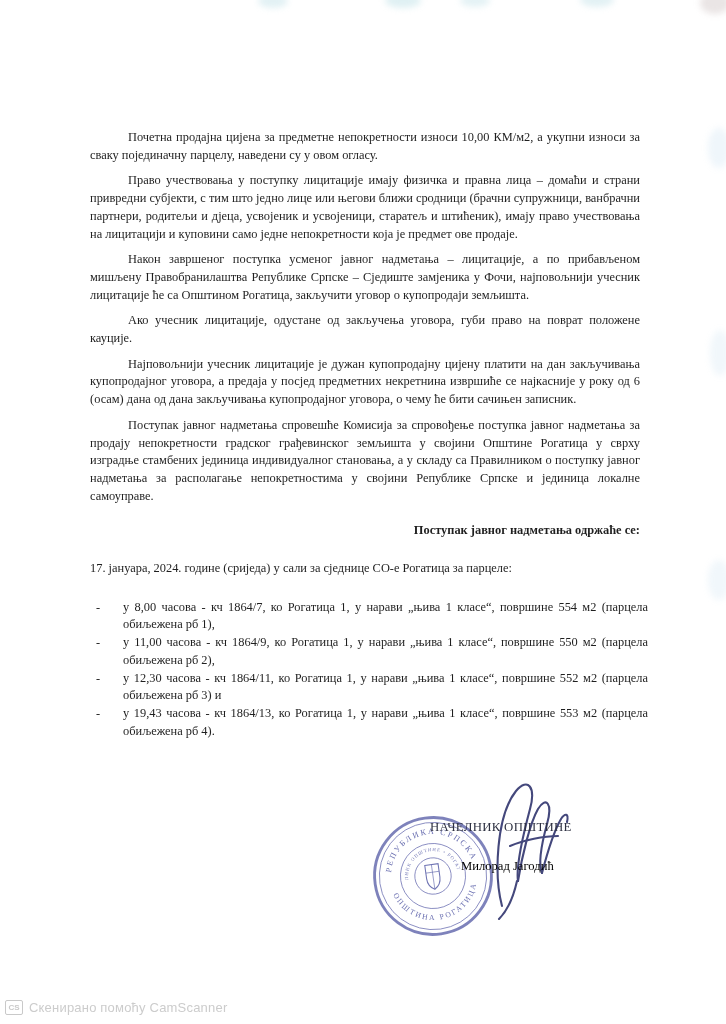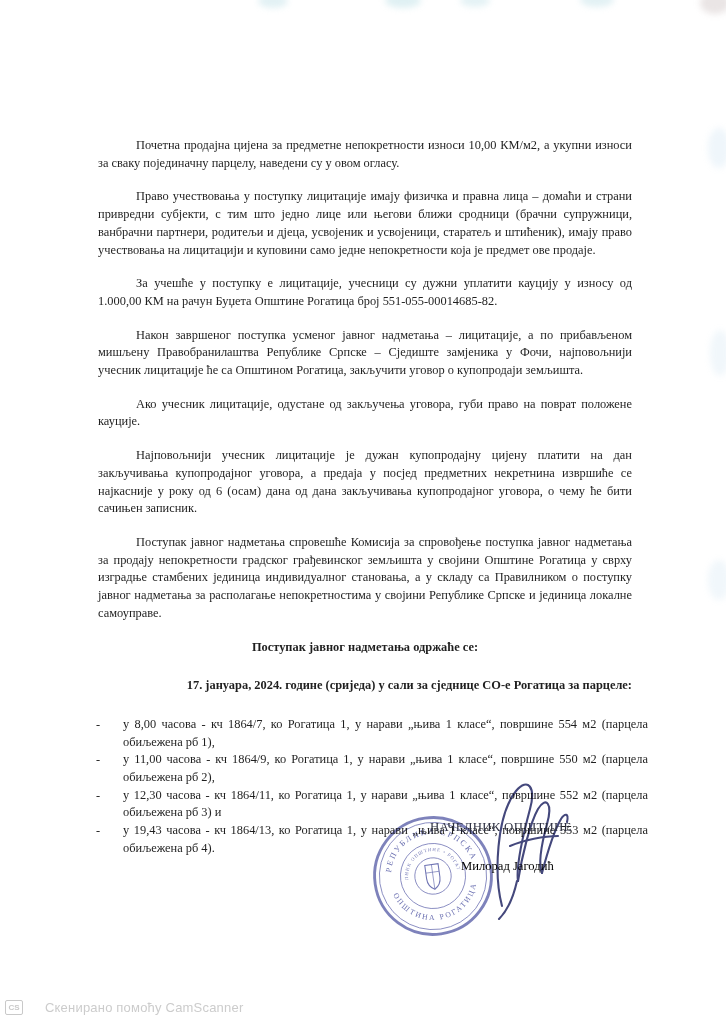--- a/index.html
+++ b/index.html
@@ -19,42 +19,42 @@
   .a4{left:580px;top:-7px;width:34px;height:14px;background:rgba(150,205,215,.28);}
   .a5{left:700px;top:-8px;width:30px;height:22px;background:rgba(170,150,150,.25);}
   .edge1{left:708px;top:128px;width:22px;height:40px;background:rgba(140,190,225,.14);}
   .edge2{left:710px;top:330px;width:20px;height:46px;background:rgba(140,190,225,.12);}
   .edge3{left:708px;top:560px;width:22px;height:40px;background:rgba(140,190,225,.12);}
 
   .doc-body{
     position:absolute;left:82px;top:121px;width:566px;
     font-size:12.4px;line-height:17.7px;text-align:justify;
   }
-  .doc-body p{margin:16px;text-indent:38px;}
-  .heading{font-weight:bold;text-indent:0 !important;margin-top:17px !important;text-align:center;}
-  .dateline{font-weight:bold;text-indent:0 !important;margin-top:20px !important;text-align:right;}
+  .doc-body p{margin:8px;text-indent:38px;}
+  .heading{font-weight:bold;text-indent:0 !important;margin-top:17px !important;text-align:right;}
+  .dateline{font-weight:normal;text-indent:0 !important;margin-top:20px !important;text-align:left;}
   .auction-list{margin-top:21px;padding-left:14px;}
   .li{display:flex;}
   .li .marker{width:27px;flex:none;}
   .li .li-text{flex:1;text-align:justify;}
 
   .sig-title{
     position:absolute;left:430px;top:820px;width:180px;
     font-size:12.8px;color:#2e3142;letter-spacing:.3px;
   }
   .sig-name{
     position:absolute;left:461px;top:859px;width:140px;
     font-size:12.6px;color:#000000;
   }
   .stamp-svg{position:absolute;left:366px;top:809px;mix-blend-mode:multiply;}
   .signature-svg{position:absolute;left:486px;top:780px;mix-blend-mode:multiply;}
 
   .watermark{
     position:absolute;left:5px;top:1000px;
-    display:flex;align-items:center;gap:22px;
+    display:flex;align-items:center;gap:6px;
     font-family:"Liberation Sans","DejaVu Sans",sans-serif;
   }
   .cs-badge{
     width:16px;height:13px;border:1px solid #c9c9c9;border-radius:2px;
     color:#c9c9c9;font-size:8px;font-weight:bold;
     display:flex;align-items:center;justify-content:center;
   }
   .wm-text{color:#cccccc;font-size:13px;letter-spacing:.2px;}
 </style>
 </head>
@@ -67,21 +67,20 @@
   <div class="artifact a3"></div>
   <div class="artifact a4"></div>
   <div class="artifact a5"></div>
   <div class="artifact edge1"></div>
   <div class="artifact edge2"></div>
   <div class="artifact edge3"></div>
 
   <div class="doc-body">
     <p>Почетна продајна цијена за предметне непокретности износи 10,00 КМ/м2, а укупни износи за сваку појединачну парцелу, наведени су у овом огласу.</p>
     <p>Право учествовања у поступку лицитације имају физичка и правна лица – домаћи и страни привредни субјекти, с тим што једно лице или његови ближи сродници (брачни супружници, ванбрачни партнери, родитељи и дјеца, усвојеник и усвојеници, старатељ и штићеник), имају право учествовања на лицитацији и куповини само једне непокретности која је предмет ове продаје.</p>
-    <p>За учешће у поступку е лицитације, учесници су дужни уплатити кауцију у износу од 1.000,00 КМ на рачун Буџета Општине Рогатица број 551-055-00014685-82.</p>
     <p>Након завршеног поступка усменог јавног надметања – лицитације, а по прибављеном мишљену Правобранилаштва Републике Српске – Сједиште замјеника у Фочи, најповољнији учесник лицитације ће са Општином Рогатица, закључити уговор о купопродаји земљишта.</p>
     <p>Ако учесник лицитације, одустане од закључења уговора, губи право на поврат положене кауције.</p>
     <p>Најповољнији учесник лицитације је дужан купопродајну цијену платити на дан закључивања купопродајног уговора, а предаја у посјед предметних некретнина извршиће се најкасније у року од 6 (осам) дана од дана закључивања купопродајног уговора, о чему ће бити сачињен записник.</p>
     <p>Поступак јавног надметања спровешће Комисија за спровођење поступка јавног надметања за продају непокретности градског грађевинског земљишта у својини Општине Рогатица у сврху изградње стамбених јединица индивидуалног становања, а у складу са Правилником о поступку јавног надметања за располагање непокретностима у својини Републике Српске и јединица локалне самоуправе.</p>
 
     <p class="heading">Поступак јавног надметања одржаће се:</p>
     <p class="dateline">17. јануара, 2024. године (сриједа) у сали за сједнице СО-е Рогатица за парцеле:</p>
 
     <div class="auction-list">
       <div class="li">

